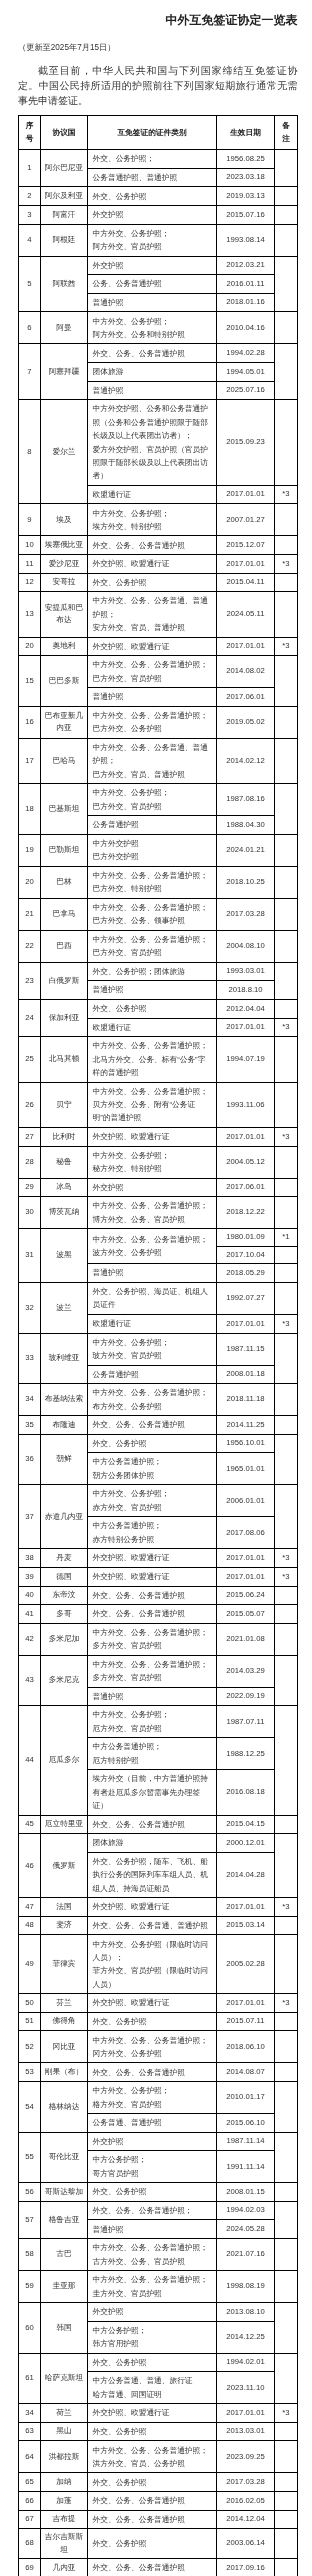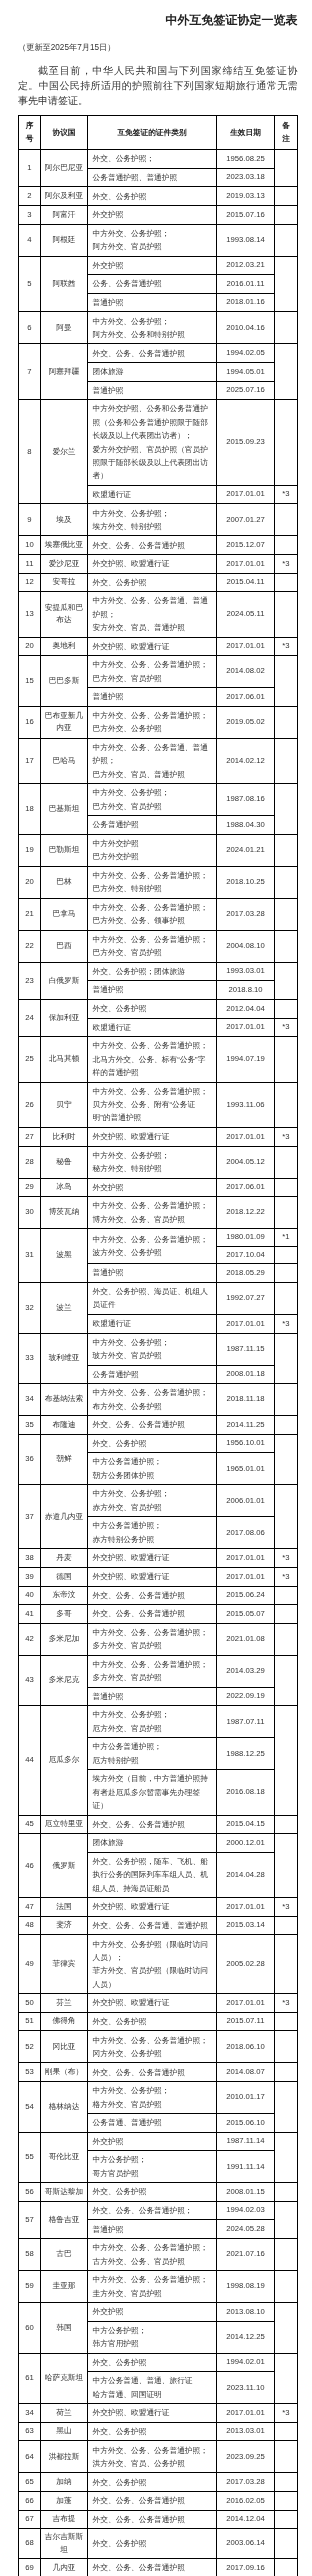--- a/index.html
+++ b/index.html
@@ -153,21 +153,21 @@
           </td>
           <td class="td-date">2010.04.16</td>
           <td class="td-note"></td>
         </tr>
         <tr>
           <td class="td-no" rowspan="3">7</td>
           <td class="td-country" rowspan="3">阿塞拜疆</td>
           <td class="td-doc">
             <div>外交、公务、公务普通护照</div>
           </td>
-          <td class="td-date">1994.02.05</td>
+          <td class="td-date">1994.02.28</td>
           <td class="td-note" rowspan="3"></td>
         </tr>
         <tr>
           <td class="td-doc">
             <div>团体旅游</div>
           </td>
           <td class="td-date">1994.05.01</td>
         </tr>
         <tr>
           <td class="td-doc">

